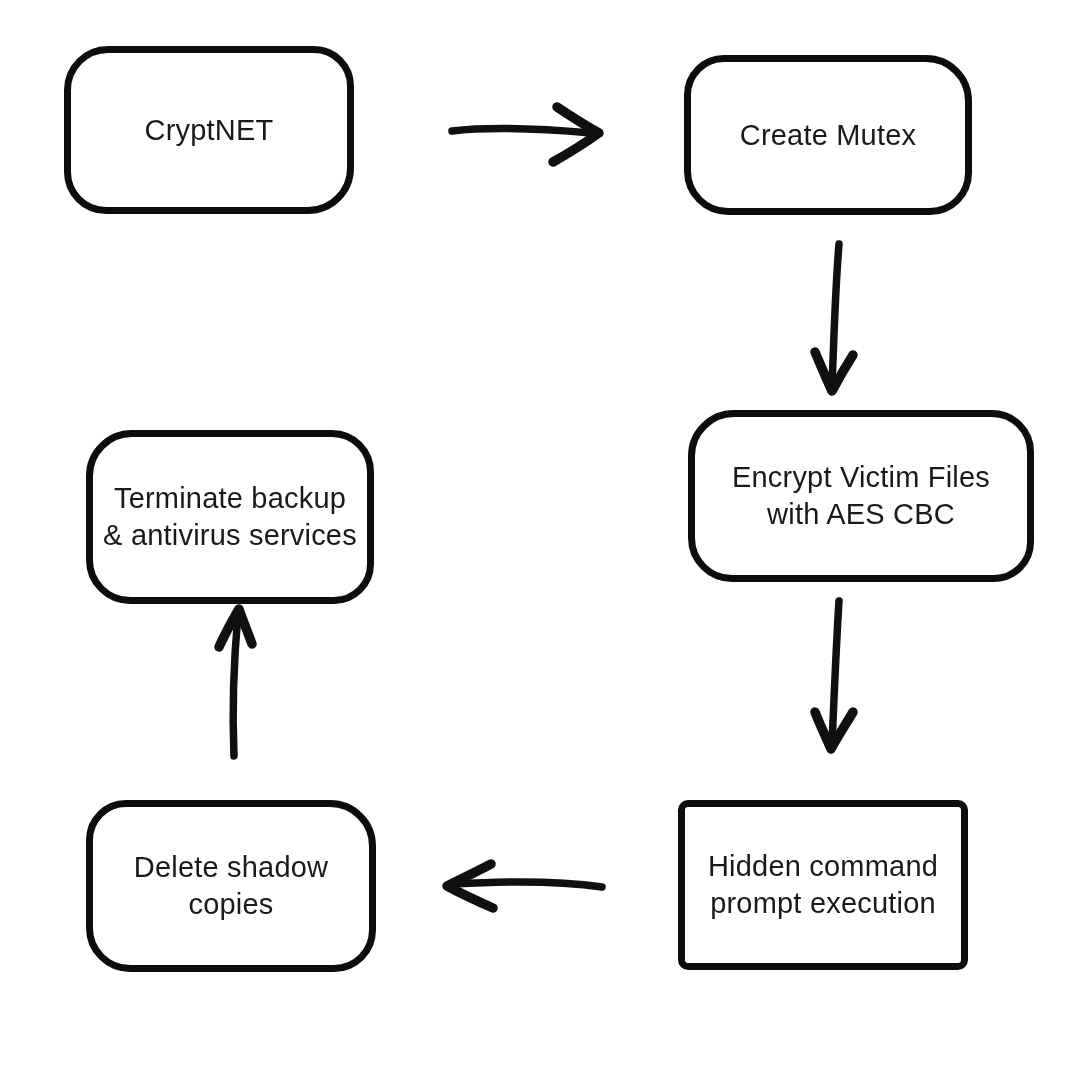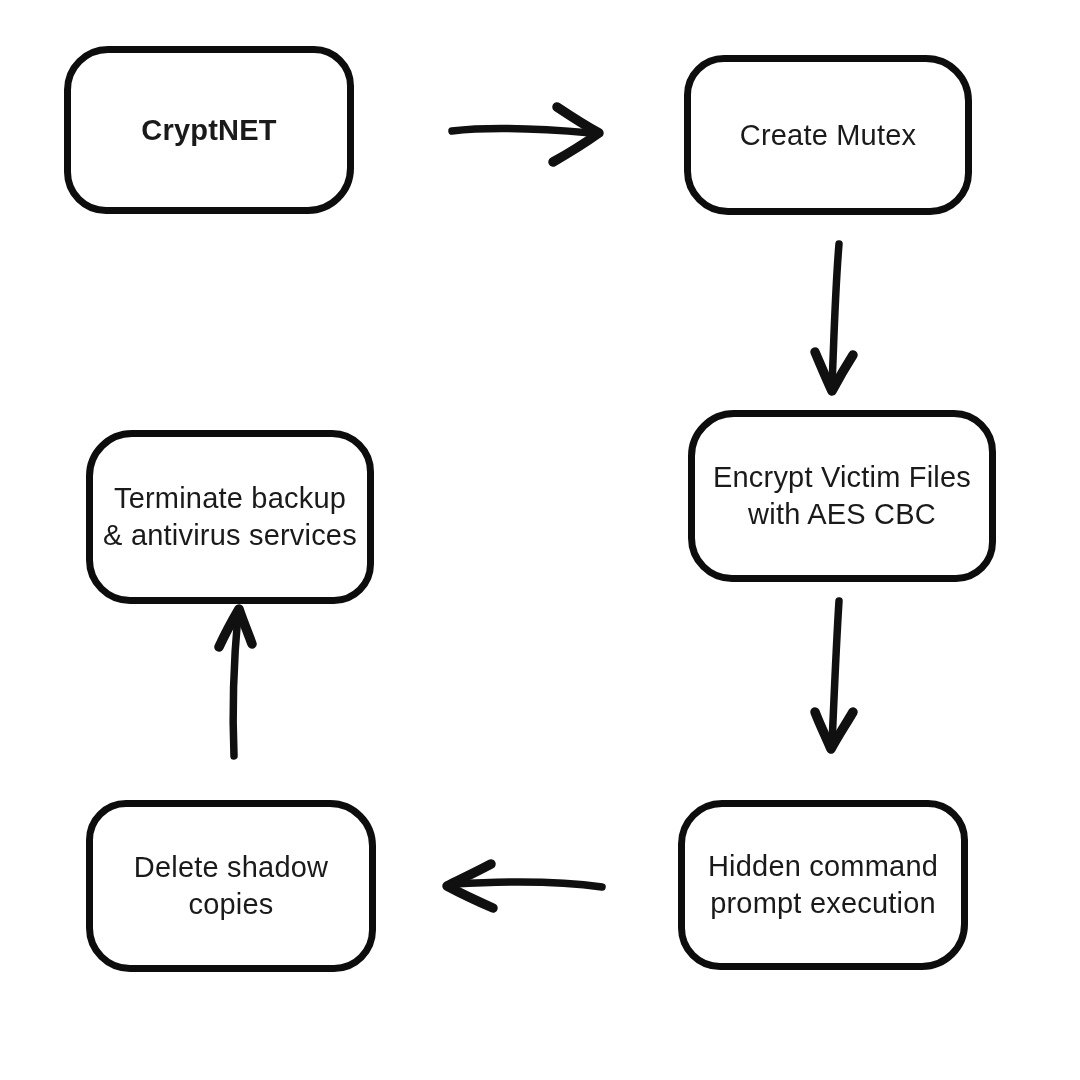--- a/index.html
+++ b/index.html
@@ -52,24 +52,24 @@
     stroke-linecap: round;
   }
   .head {
     fill: none;
     stroke: #101010;
     stroke-width: 9.5;
     stroke-linecap: round;
     stroke-linejoin: round;
   }
   
-  #node-cryptnet        { left: 64px;  top: 46px;  width: 290px; height: 168px; font-weight: bold; }
+  #node-cryptnet        { left: 64px;  top: 46px;  width: 290px; height: 168px; }
   #node-create-mutex    { left: 684px; top: 55px;  width: 288px; height: 160px; }
-  #node-encrypt-files   { left: 688px; top: 410px; width: 308px; height: 172px; }
-  #node-hidden-cmd      { left: 678px; top: 800px; width: 290px; height: 170px; }
+  #node-encrypt-files   { left: 688px; top: 410px; width: 346px; height: 172px; }
+  #node-hidden-cmd      { left: 678px; top: 800px; width: 290px; height: 170px; border-radius: 10px; }
   #node-delete-shadow   { left: 86px;  top: 800px; width: 290px; height: 172px; }
   #node-terminate-backup{ left: 86px;  top: 410px; width: 288px; height: 174px; margin-top: 20px; }
 </style>
 </head>
 <body>
 
 <div id="canvas">
 
   <svg id="arrow-layer" viewBox="0 0 1080 1080" xmlns="http://www.w3.org/2000/svg">
 

